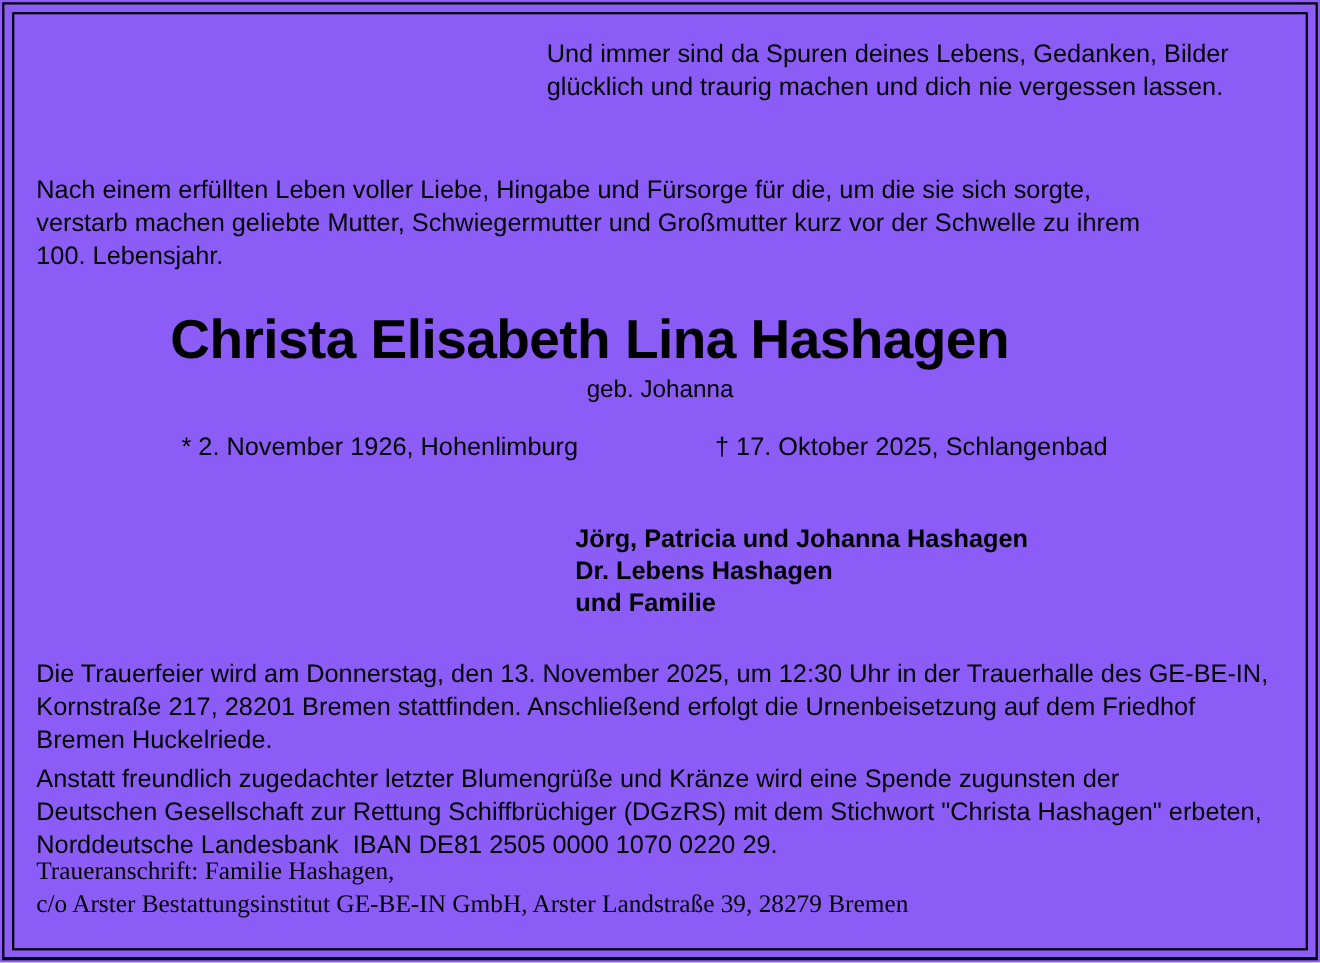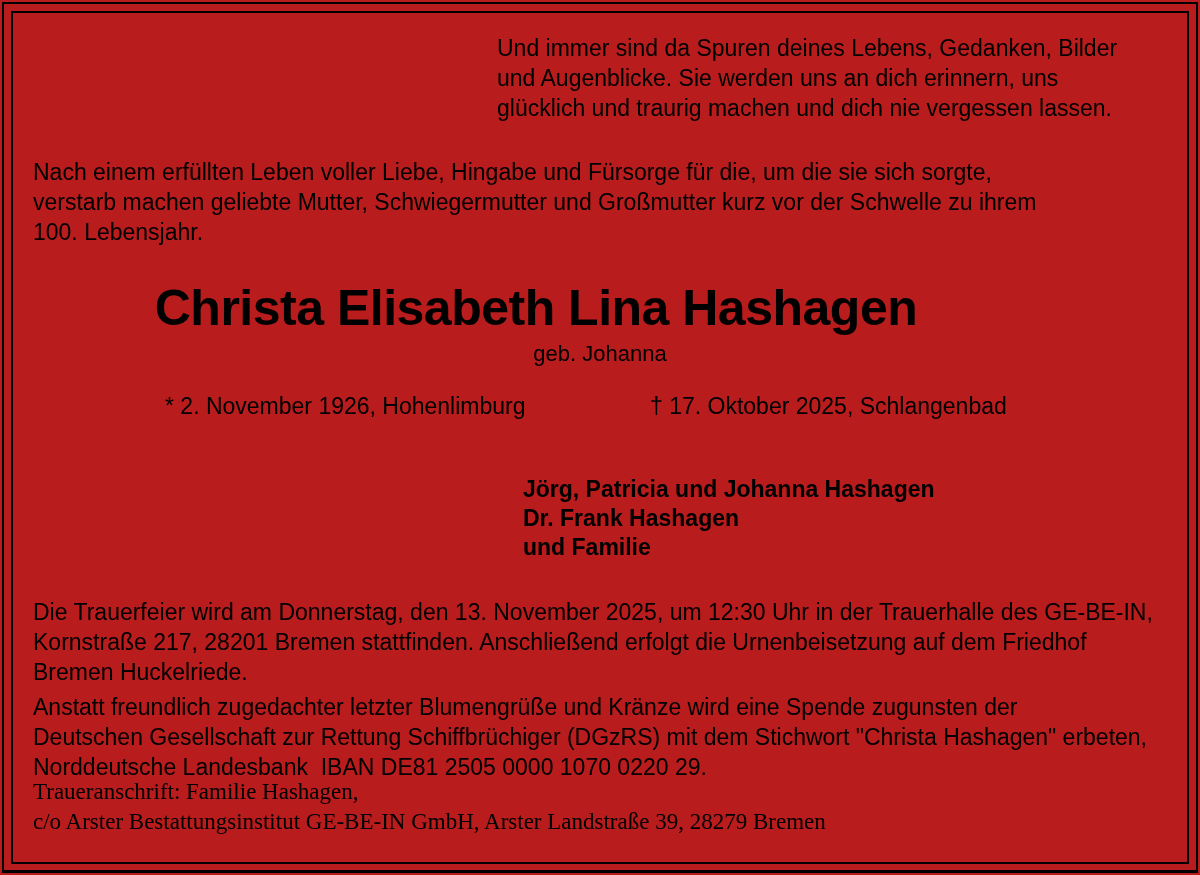--- a/index.html
+++ b/index.html
@@ -4,21 +4,21 @@
 <style>
   html, body {
     margin: 0;
     padding: 0;
     background: #ffffff;
   }
   .page {
     position: relative;
     width: 1200px;
     height: 875px;
-    background: #b91c1c;
+    background: #8b5cf6;
     font-family: "Liberation Sans", "DejaVu Sans", sans-serif;
     color: #000000;
     overflow: hidden;
   }
   .frame-outer {
     position: absolute;
     top: 2px; left: 2px; right: 2px; bottom: 2px;
     border: 2px solid #000000;
     border-bottom-width: 3px;
     pointer-events: none;
@@ -94,34 +94,34 @@
   }
 </style>
 </head>
 <body>
 
 <div class="page">
 
   <div class="frame-outer"></div>
   <div class="frame-inner"></div>
 
-  <div class="block quote-block"><div>Und immer sind da Spuren deines Lebens, Gedanken, Bilder</div><div>und Augenblicke. Sie werden uns an dich erinnern, uns</div><div>glücklich und traurig machen und dich nie vergessen lassen.</div></div>
+  <div class="block quote-block"><div>Und immer sind da Spuren deines Lebens, Gedanken, Bilder</div><div>glücklich und traurig machen und dich nie vergessen lassen.</div></div>
 
   <div class="block intro-block"><div>Nach einem erfüllten Leben voller Liebe, Hingabe und Fürsorge für die, um die sie sich sorgte,</div><div>verstarb machen geliebte Mutter, Schwiegermutter und Großmutter kurz vor der Schwelle zu ihrem</div><div>100. Lebensjahr.</div></div>
 
   <div class="block name-block">Christa Elisabeth Lina Hashagen</div>
 
   <div class="block maiden-block">geb. Johanna</div>
 
   <div class="block birth-block">* 2. November 1926, Hohenlimburg</div>
 
   <div class="block death-block">† 17. Oktober 2025, Schlangenbad</div>
 
 
-  <div class="block mourning-names-block"><div>Jörg, Patricia und Johanna Hashagen</div><div>Dr. Frank Hashagen</div><div>und Familie</div></div>
+  <div class="block mourning-names-block"><div>Jörg, Patricia und Johanna Hashagen</div><div>Dr. Lebens Hashagen</div><div>und Familie</div></div>
 
   <div class="block funeral-block"><div>Die Trauerfeier wird am Donnerstag, den 13. November 2025, um 12:30 Uhr in der Trauerhalle des GE-BE-IN,</div><div>Kornstraße 217, 28201 Bremen stattfinden. Anschließend erfolgt die Urnenbeisetzung auf dem Friedhof</div><div>Bremen Huckelriede.</div></div>
 
   <div class="block donation-block"><div>Anstatt freundlich zugedachter letzter Blumengrüße und Kränze wird eine Spende zugunsten der</div><div>Deutschen Gesellschaft zur Rettung Schiffbrüchiger (DGzRS) mit dem Stichwort "Christa Hashagen" erbeten,</div><div>Norddeutsche Landesbank  IBAN DE81 2505 0000 1070 0220 29.</div></div>
 
   <div class="block address-block"><div>Traueranschrift: Familie Hashagen,</div><div>c/o Arster Bestattungsinstitut GE-BE-IN GmbH, Arster Landstraße 39, 28279 Bremen</div></div>
 
 </div>
 
 </body></html>

